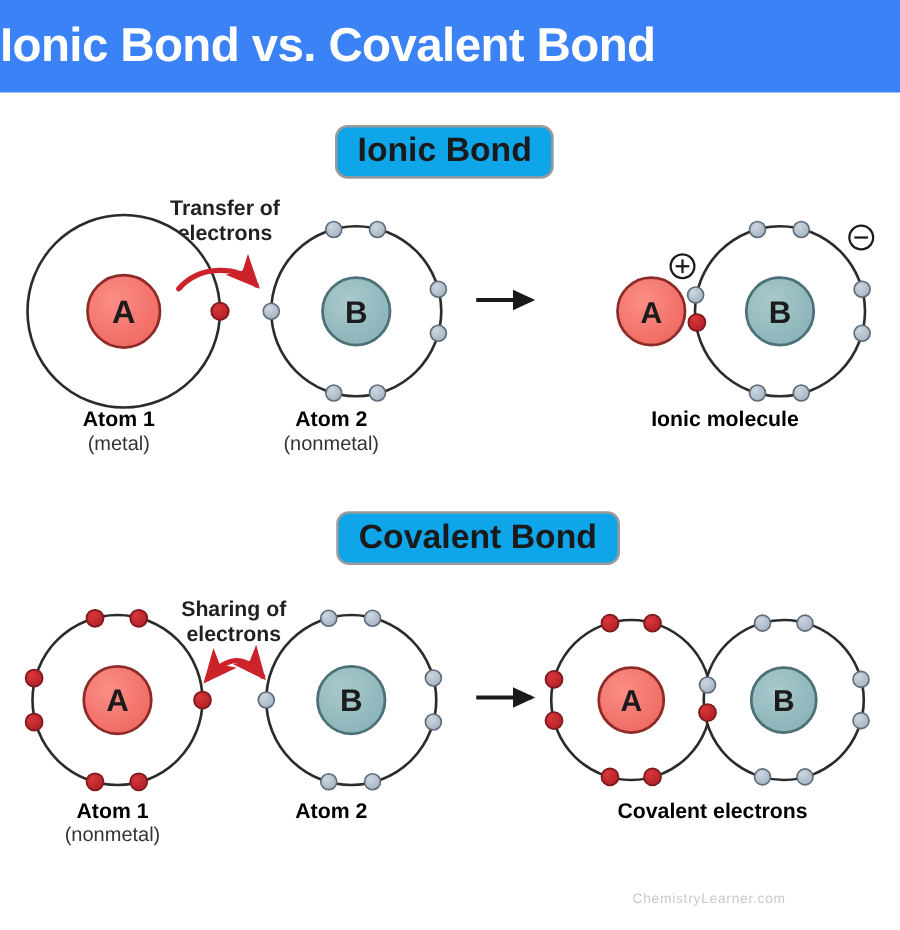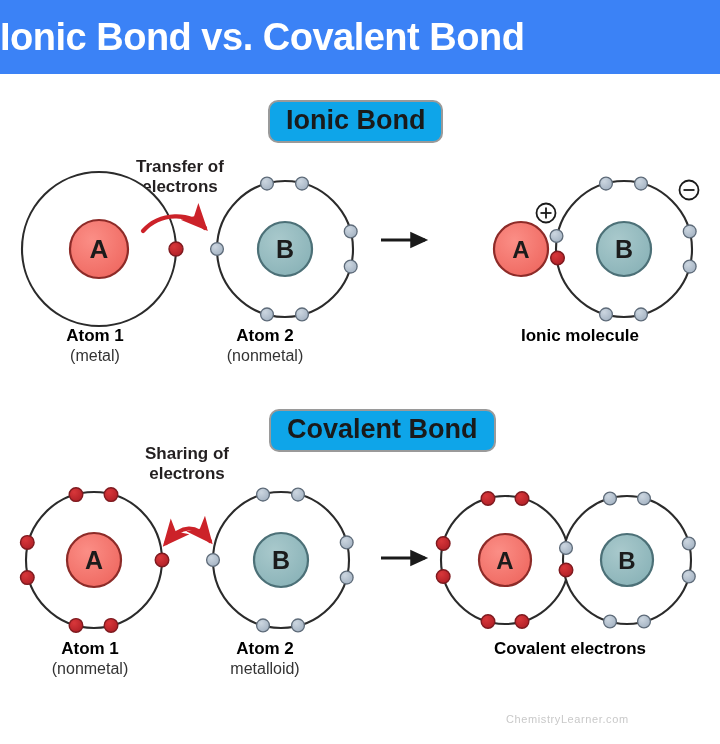--- a/index.html
+++ b/index.html
@@ -63,21 +63,21 @@
   .annot {
     position: absolute;
     text-align: center;
     font-size: 17px;
     font-weight: bold;
     color: #231f20;
     line-height: 1.15;
     white-space: nowrap;
   }
   #annot-transfer { left: 105px; top: 145px; width: 150px; margin-top: 12px; }
-  #annot-sharing  { left: 112px; top: 444px; width: 150px; }
+  #annot-sharing  { left: 112px; top: 478px; width: 150px; }
 
   .caption {
     position: absolute;
     text-align: center;
     white-space: nowrap;
   }
   .caption .main {
     display: block;
     font-size: 17px;
     font-weight: bold;
@@ -138,21 +138,20 @@
 </div>
 <div id="cap-i3" class="caption">
   <span class="main">Ionic molecule</span>
 </div>
 <div id="cap-c1" class="caption">
   <span class="main">Atom 1</span>
   <span class="sub">(nonmetal)</span>
 </div>
 <div id="cap-c2" class="caption">
   <span class="main">Atom 2</span>
-  <span class="sub">metalloid)</span>
 </div>
 <div id="cap-c3" class="caption">
   <span class="main">Covalent electrons</span>
 </div>
 
 <svg class="layer" width="720" height="744" viewBox="0 0 720 744">
   <defs>
     <radialGradient id="gradRed" cx="38%" cy="34%" r="72%">
       <stop offset="0%" stop-color="#fb8e86"></stop>
       <stop offset="100%" stop-color="#ef6961"></stop>

